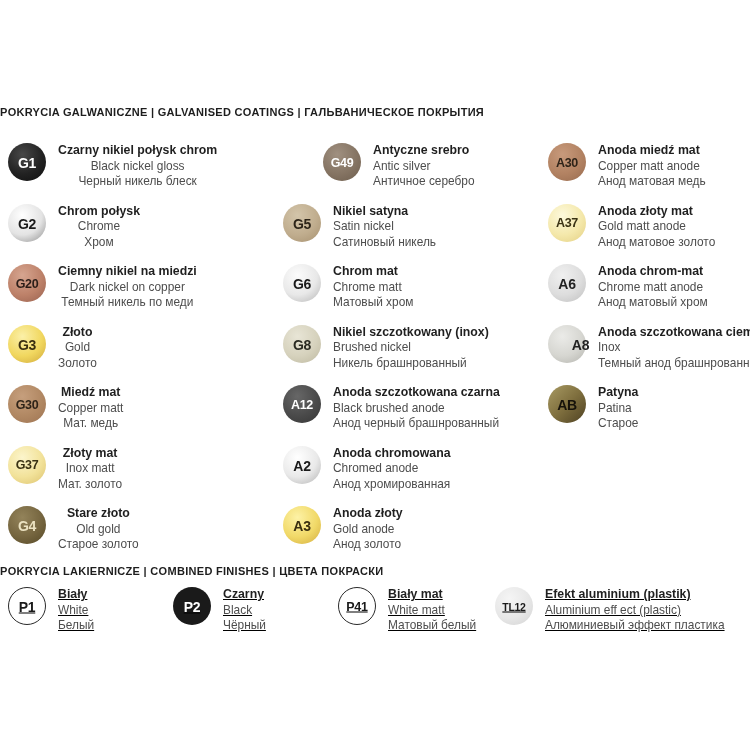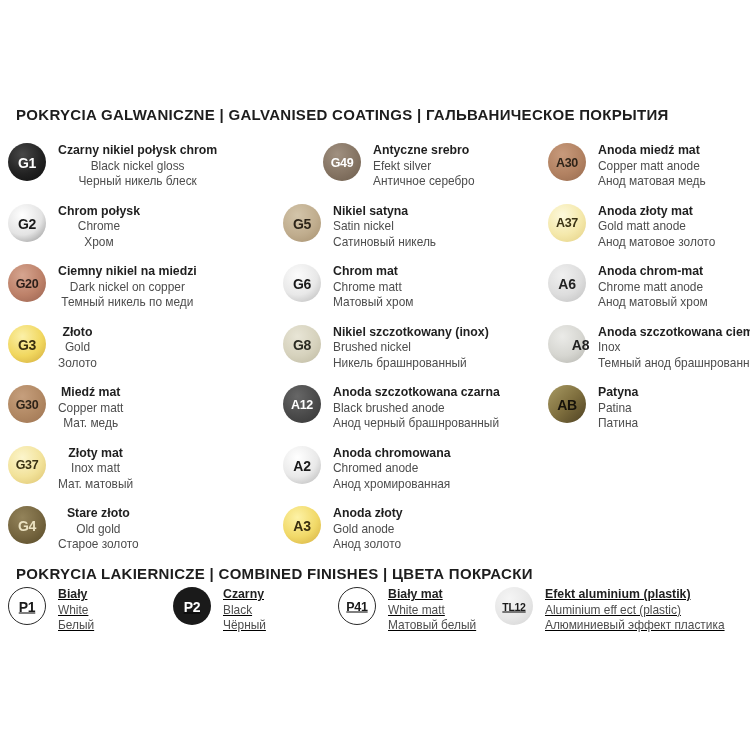--- a/index.html
+++ b/index.html
@@ -6,23 +6,23 @@
   body {
     width: 750px; height: 750px;
     background: #ffffff;
     font-family: "Liberation Sans", sans-serif;
     overflow: hidden;
   }
   .page { position: relative; width: 750px; height: 750px; }
 
   .section-title {
     position: absolute;
-    left: 16px;
+    left: 0;
     font-weight: bold;
-    font-size: 15px;
+    font-size: 11px;
     letter-spacing: 0.3px;
     color: #1d1d1d;
     white-space: nowrap;
   }
   #title-galvanic { top: 106px; }
   #title-finishes { top: 565px; }
 
   .grid { position: absolute; left: 8px; display: flex; align-items: flex-start; }
   #galvanic-grid { top: 143px; }
   #finishes-row  { top: 587px; text-decoration: underline; }
@@ -131,42 +131,42 @@
       <div class="ru">Мат. медь</div>
     </div>
   </div>
         <div class="item">
     <span class="swatch" style="background: radial-gradient(circle at 38% 30%, rgb(252, 245, 204) 0%, rgb(242, 226, 154) 55%, rgb(220, 194, 110) 100%);">
       <span class="code" style="color: rgb(58, 50, 20); font-size: 12.5px;">G37</span>
     </span>
     <div class="labels">
       <div class="pl">Złoty mat</div>
       <div class="en">Inox matt</div>
-      <div class="ru">Мат. матовый</div>
+      <div class="ru">Мат. золото</div>
     </div>
   </div>
         <div class="item">
     <span class="swatch" style="background: radial-gradient(circle at 38% 30%, rgb(147, 131, 90) 0%, rgb(117, 101, 63) 55%, rgb(86, 73, 38) 100%);">
       <span class="code" style="color: rgb(236, 227, 194); font-size: 14px;">G4</span>
     </span>
     <div class="labels">
       <div class="pl">Stare złoto</div>
       <div class="en">Old gold</div>
       <div class="ru">Старое золото</div>
     </div>
   </div>
       </div>
       <div class="col">
         <div class="item">
     <span class="swatch" style="background: radial-gradient(circle at 38% 30%, rgb(160, 144, 128) 0%, rgb(133, 116, 99) 55%, rgb(109, 93, 77) 100%); margin-left: 40px;">
       <span class="code" style="color: rgb(255, 255, 255); font-size: 12.5px;">G49</span>
     </span>
     <div class="labels">
       <div class="pl">Antyczne srebro</div>
-      <div class="en">Efekt silver</div>
+      <div class="en">Antic silver</div>
       <div class="ru">Античное серебро</div>
     </div>
   </div>
         <div class="item">
     <span class="swatch" style="background: radial-gradient(circle at 38% 30%, rgb(211, 197, 170) 0%, rgb(192, 173, 142) 55%, rgb(166, 144, 111) 100%);">
       <span class="code" style="color: rgb(44, 36, 24); font-size: 14px;">G5</span>
     </span>
     <div class="labels">
       <div class="pl">Nikiel satyna</div>
       <div class="en">Satin nickel</div>
@@ -265,21 +265,21 @@
       <div class="ru">Темный анод брашнрованный</div>
     </div>
   </div>
         <div class="item">
     <span class="swatch" style="background: linear-gradient(135deg, rgb(169, 155, 100) 0%, rgb(128, 112, 63) 50%, rgb(78, 65, 34) 100%);">
       <span class="code" style="color: rgb(22, 18, 10); font-size: 14px;">AB</span>
     </span>
     <div class="labels">
       <div class="pl">Patyna</div>
       <div class="en">Patina</div>
-      <div class="ru">Патина</div>
+      <div class="ru">Старое</div>
     </div>
   </div>
       </div>
     </div>
 
   <div class="section-title" id="title-finishes">POKRYCIA LAKIERNICZE | COMBINED FINISHES | ЦВЕТА ПОКРАСКИ</div>
 
   <div class="grid" id="finishes-row">
       <div class="col">
         <div class="item">

